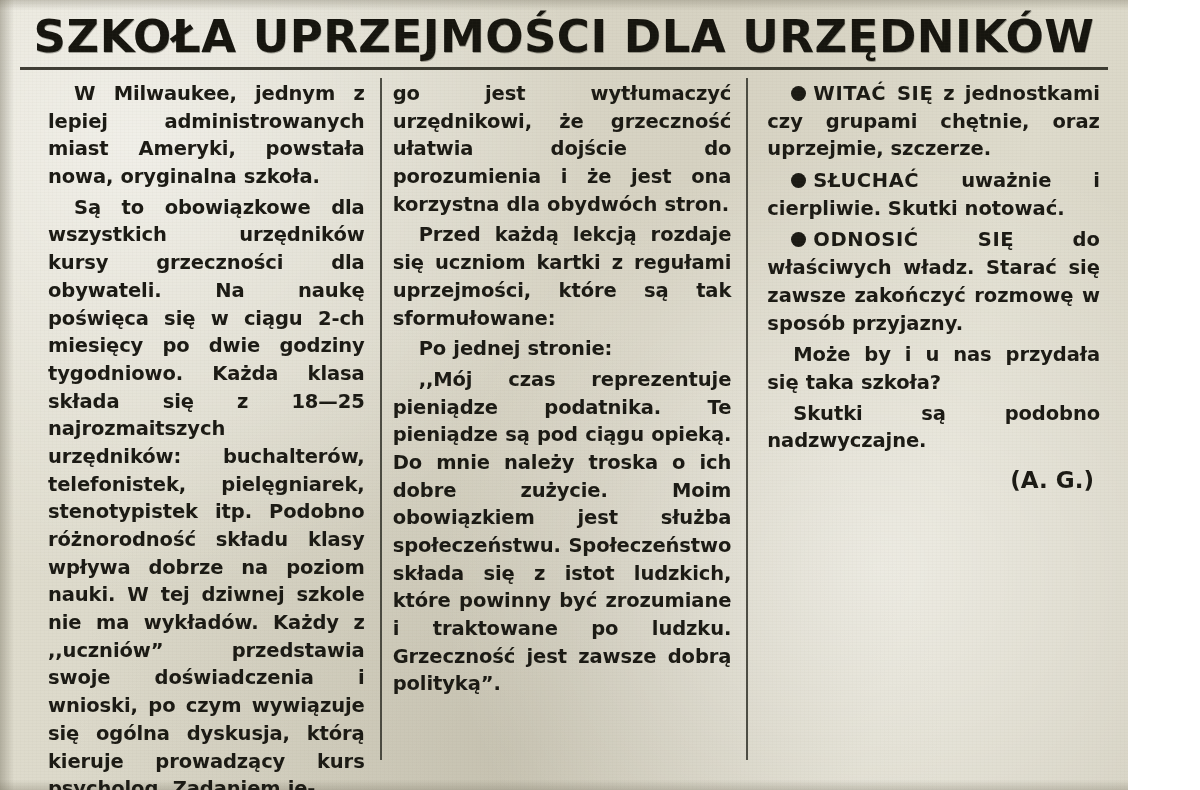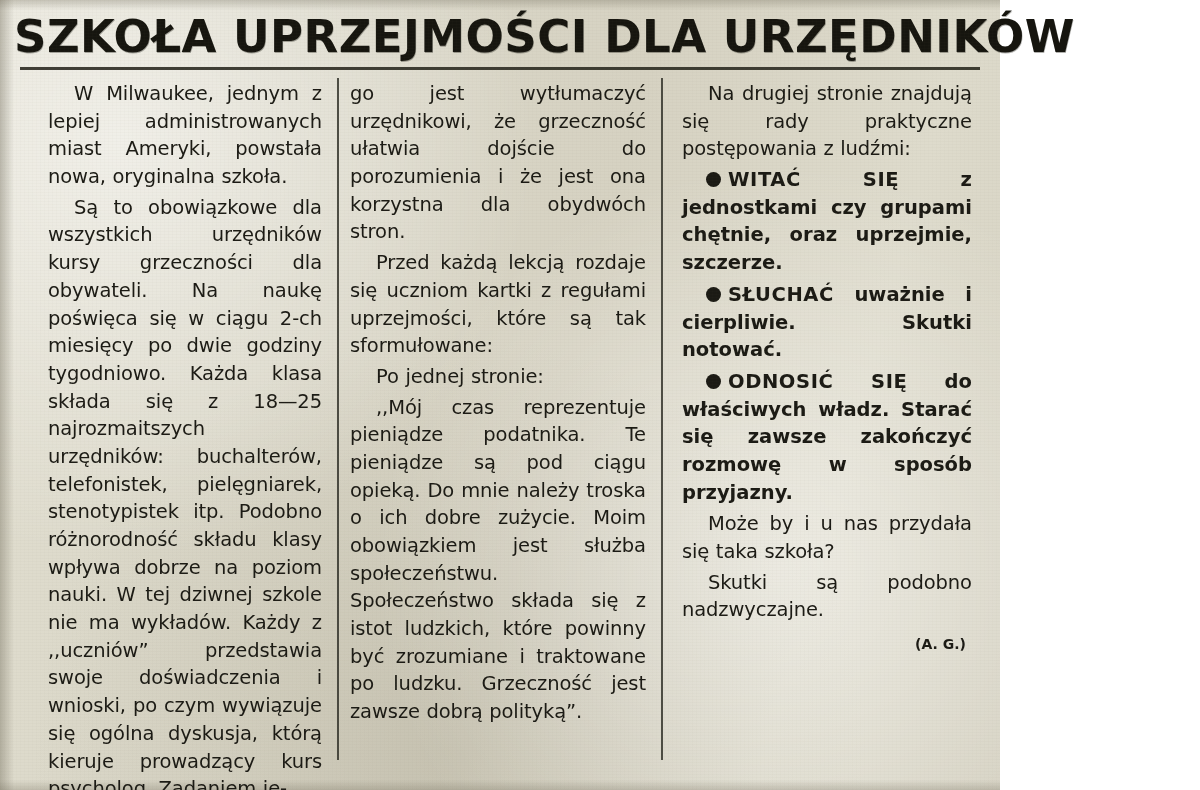--- a/index.html
+++ b/index.html
@@ -8,21 +8,21 @@
     background: #ffffff;
   }
   body {
     width: 1200px;
     height: 790px;
     overflow: hidden;
     font-family: "Liberation Serif", serif;
   }
   .clipping {
     position: relative;
-    width: 1000px;
+    width: 1128px;
     height: 790px;
     background: #d9d6c8;
     background-image:
       radial-gradient(circle at 12% 18%, rgba(255,255,255,0.55) 0%, rgba(255,255,255,0) 38%),
       radial-gradient(circle at 78% 72%, rgba(255,255,255,0.45) 0%, rgba(255,255,255,0) 42%),
       radial-gradient(circle at 45% 95%, rgba(160,155,135,0.30) 0%, rgba(160,155,135,0) 45%),
       linear-gradient(105deg, #e3e0d2 0%, #dbd8c9 25%, #d6d2c2 55%, #dedbcc 80%, #d4d0c0 100%);
     box-sizing: border-box;
     padding: 8px 14px 6px 14px;
   }
@@ -95,21 +95,21 @@
     bottom: 8px;
     width: 2px;
     background: #33322a;
     opacity: 0.85;
   }
   .vrule.v1 { left: 33.333%; margin-left: -1px; }
   .vrule.v2 { left: 66.666%; margin-left: -1px; }
   p {
     margin: 0 0 3px 0;
     font-family: "DejaVu Sans", sans-serif;
-    font-weight: normal;
+    font-weight: bold;
     font-size: 19.5px;
     line-height: 1.42;
     color: #1b1a14;
     text-align: justify;
     text-indent: 26px;
     letter-spacing: -0.1px;
     word-spacing: 0.5px;
   }
   p.noind { text-indent: 0; }
   .bullet-item {
@@ -130,21 +130,21 @@
     height: 15px;
     border-radius: 50%;
     background: #1b1a14;
     margin: 0 7px 0 24px;
     vertical-align: -1px;
   }
   .caps { letter-spacing: 0.6px; }
   .signature {
     font-family: "DejaVu Sans", sans-serif;
     font-weight: bold;
-    font-size: 14px;
+    font-size: 23px;
     text-align: right;
     color: #1b1a14;
     margin-top: 12px;
     padding-right: 6px;
   }
 </style>
 </head>
 <body>
 
 <div class="clipping">
@@ -165,21 +165,20 @@
     </div>
 
     <div class="col c2">
       <p class="noind">go jest wytłumaczyć urzędnikowi, że grzeczność ułatwia dojście do porozumienia i że jest ona korzystna dla obydwóch stron.</p>
       <p>Przed każdą lekcją rozdaje się uczniom kartki z regułami uprzejmości, które są tak sformułowane:</p>
       <p>Po jednej stronie:</p>
       <p>,,Mój czas reprezentuje pieniądze podatnika. Te pieniądze są pod ciągu opieką. Do mnie należy troska o ich dobre zużycie. Moim obowiązkiem jest służba społeczeństwu. Społeczeństwo składa się z istot ludzkich, które powinny być zrozumiane i traktowane po ludzku. Grzeczność jest zawsze dobrą polityką”.</p>
     </div>
 
     <div class="col c3">
-      <p>Na drugiej stronie znajdują się rady praktyczne postępowania z ludźmi:</p>
 
       <div class="bullet-item">
         <span class="dot"></span><span class="caps">WITAĆ SIĘ</span><span> z jednostkami czy grupami chętnie, oraz uprzejmie, szczerze.</span>
       </div>
       <div class="bullet-item">
         <span class="dot"></span><span class="caps">SŁUCHAĆ</span><span> uważnie i cierpliwie. Skutki notować.</span>
       </div>
       <div class="bullet-item">
         <span class="dot"></span><span class="caps">ODNOSIĆ SIĘ</span><span> do właściwych władz. Starać się zawsze zakończyć rozmowę w sposób przyjazny.</span>
       </div>

